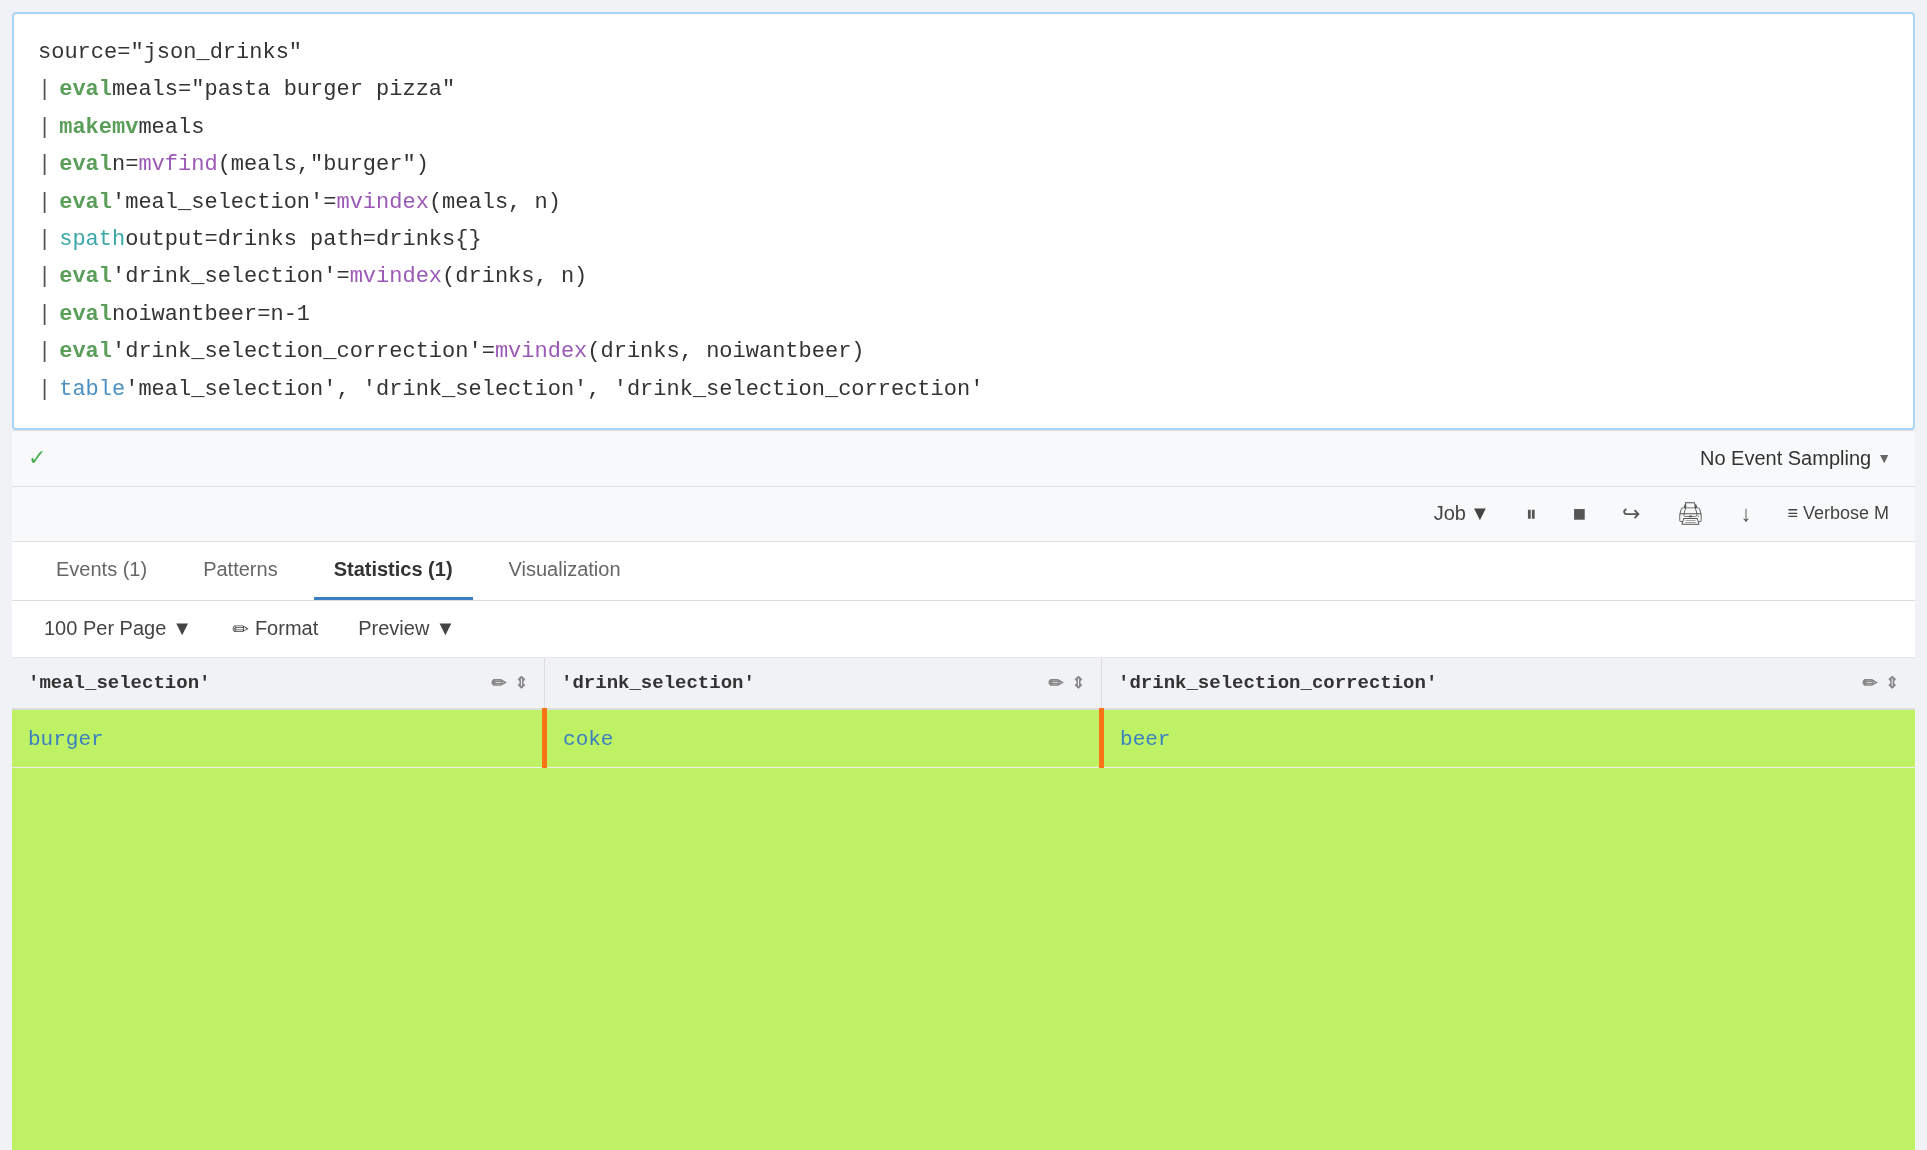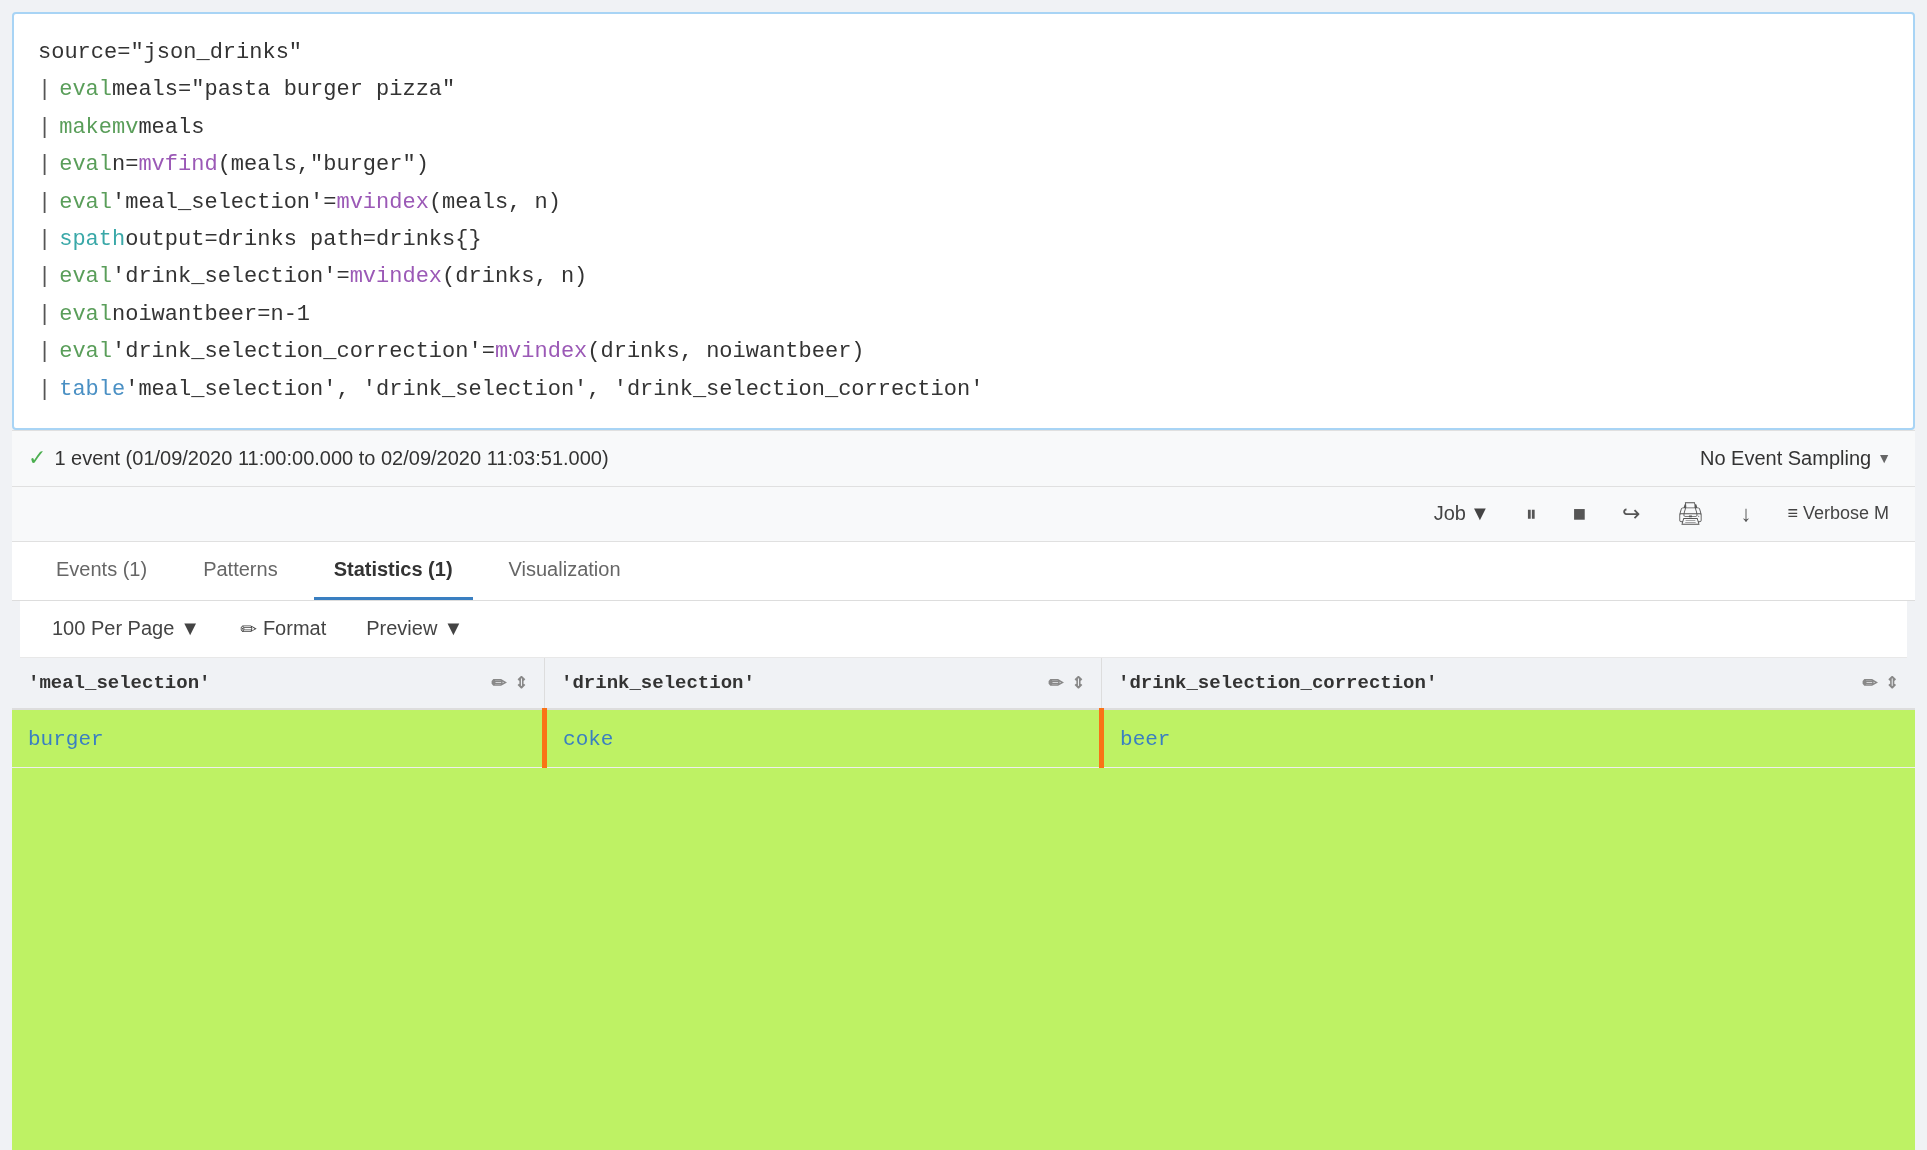--- a/index.html
+++ b/index.html
@@ -35,21 +35,21 @@
     }
 
     .code-pipe {
       color: #555;
       margin-right: 8px;
       font-weight: normal;
     }
 
     .kw-green {
       color: #5a9e5a;
-      font-weight: 400;
+      font-weight: 700;
     }
 
     .kw-purple {
       color: #9b59b6;
       font-weight: 500;
     }
 
     .kw-teal {
       color: #3aa8a8;
       font-weight: 500;
@@ -176,21 +176,21 @@
     }
 
     
     .table-controls {
       background: #fff;
       padding: 12px 24px;
       display: flex;
       align-items: center;
       gap: 24px;
       border-bottom: 1px solid #e8e8e8;
-      margin: 0 20px;
+      margin: 0 12px;
     }
 
     .per-page-btn {
       display: flex;
       align-items: center;
       gap: 6px;
       cursor: pointer;
       font-size: 20px;
       color: #444;
       border: none;
@@ -368,21 +368,20 @@
       <div class="code-line">
         <span class="code-pipe">| </span>
         <span class="kw-blue">table </span>
         <span class="text-normal">'meal_selection', 'drink_selection', 'drink_selection_correction'</span>
       </div>
     </div>
 
   <div class="status-bar">
     <div class="status-left">
       <span class="status-check">✓</span>
-      <span>1 event (01/09/2020 11:00:00.000 to 02/09/2020 11:03:51.000)</span>
     </div>
     <div class="status-right">
       <span class="sampling-dropdown">
         <span>No Event Sampling</span>
         <span class="chevron-down">▼</span>
       </span>
     </div>
   </div>
 
   <div class="toolbar">

